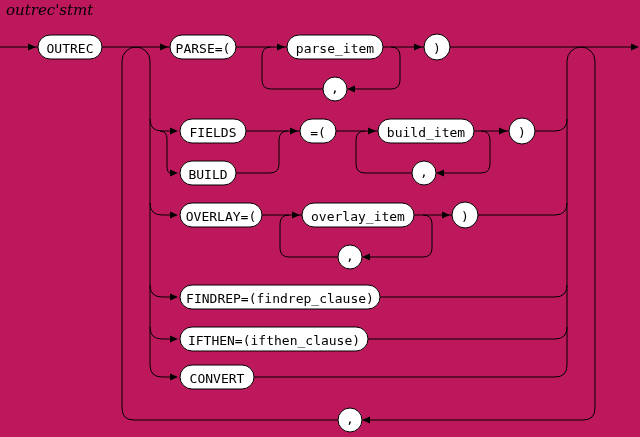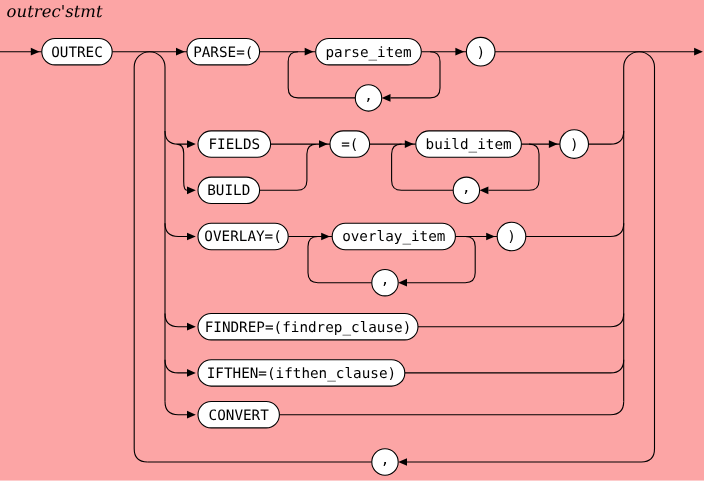--- a/index.html
+++ b/index.html
@@ -7,21 +7,21 @@
     padding: 0;
     background: #ffffff;
     width: 640px;
     height: 437px;
     overflow: hidden;
   }
   .stage {
     position: relative;
     width: 640px;
     height: 437px;
-    background: #fca5a5;
+    background: #be185d;
   }
   svg { display: block; }
   .rail {
     fill: none;
     stroke: #000000;
     stroke-width: 1;
   }
   .node-shape {
     fill: #ffffff;
     stroke: #000000;

